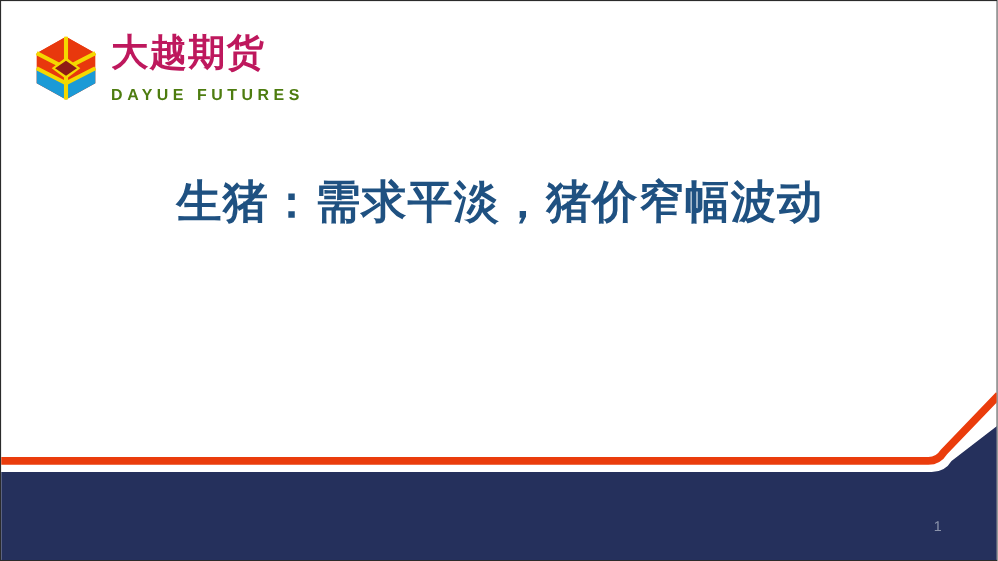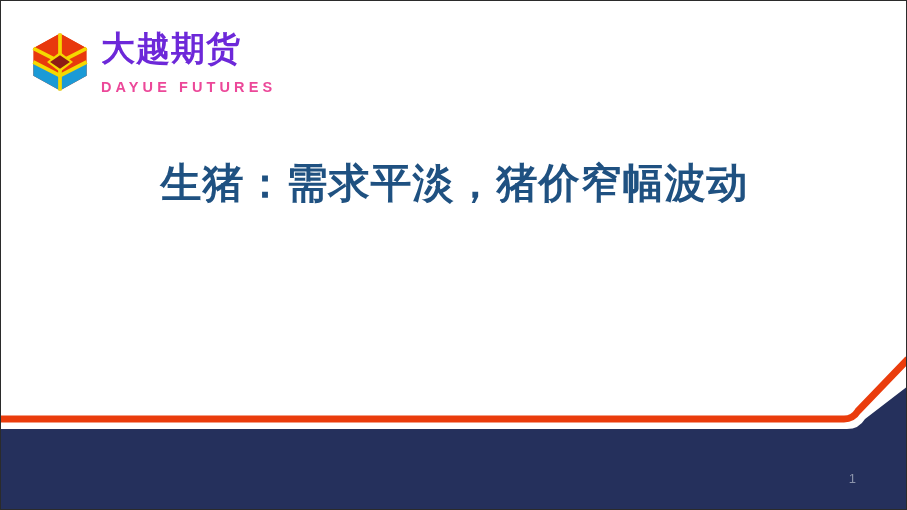--- a/index.html
+++ b/index.html
@@ -51,31 +51,31 @@
     flex-direction: column;
     justify-content: center;
     padding-top: 2px;
   }
 
   .brand-cn {
     font-family: "DejaVu Sans", "Liberation Sans", sans-serif;
     font-size: 34px;
     font-weight: 700;
     line-height: 38px;
-    color: #6d28d9;
+    color: #be185d;
     letter-spacing: 1px;
     white-space: nowrap;
   }
 
   .brand-en {
     font-family: "Liberation Sans", sans-serif;
     font-size: 14.5px;
     font-weight: 700;
     line-height: 17px;
-    color: #ec4899;
+    color: #4d7c0f;
     letter-spacing: 4.1px;
     white-space: nowrap;
     margin-top: 12px;
   }
 
   .stock-code {
     position: absolute;
     right: 28px;
     top: 29px;
     font-family: "DejaVu Sans", "Liberation Sans", sans-serif;

